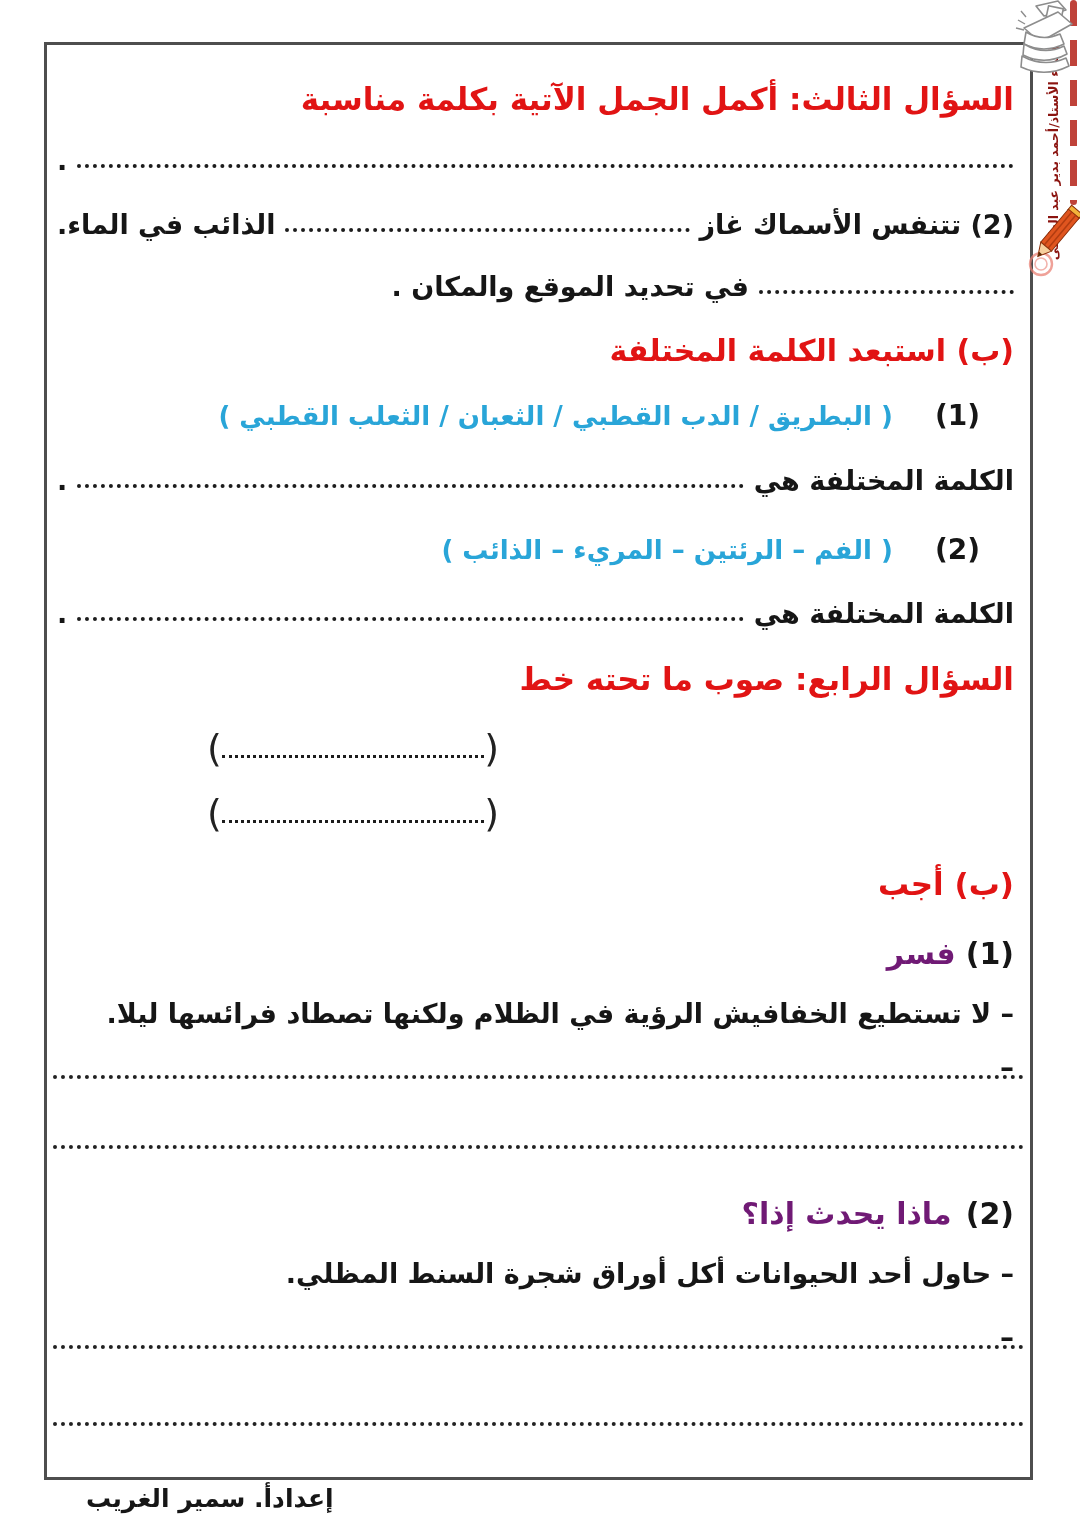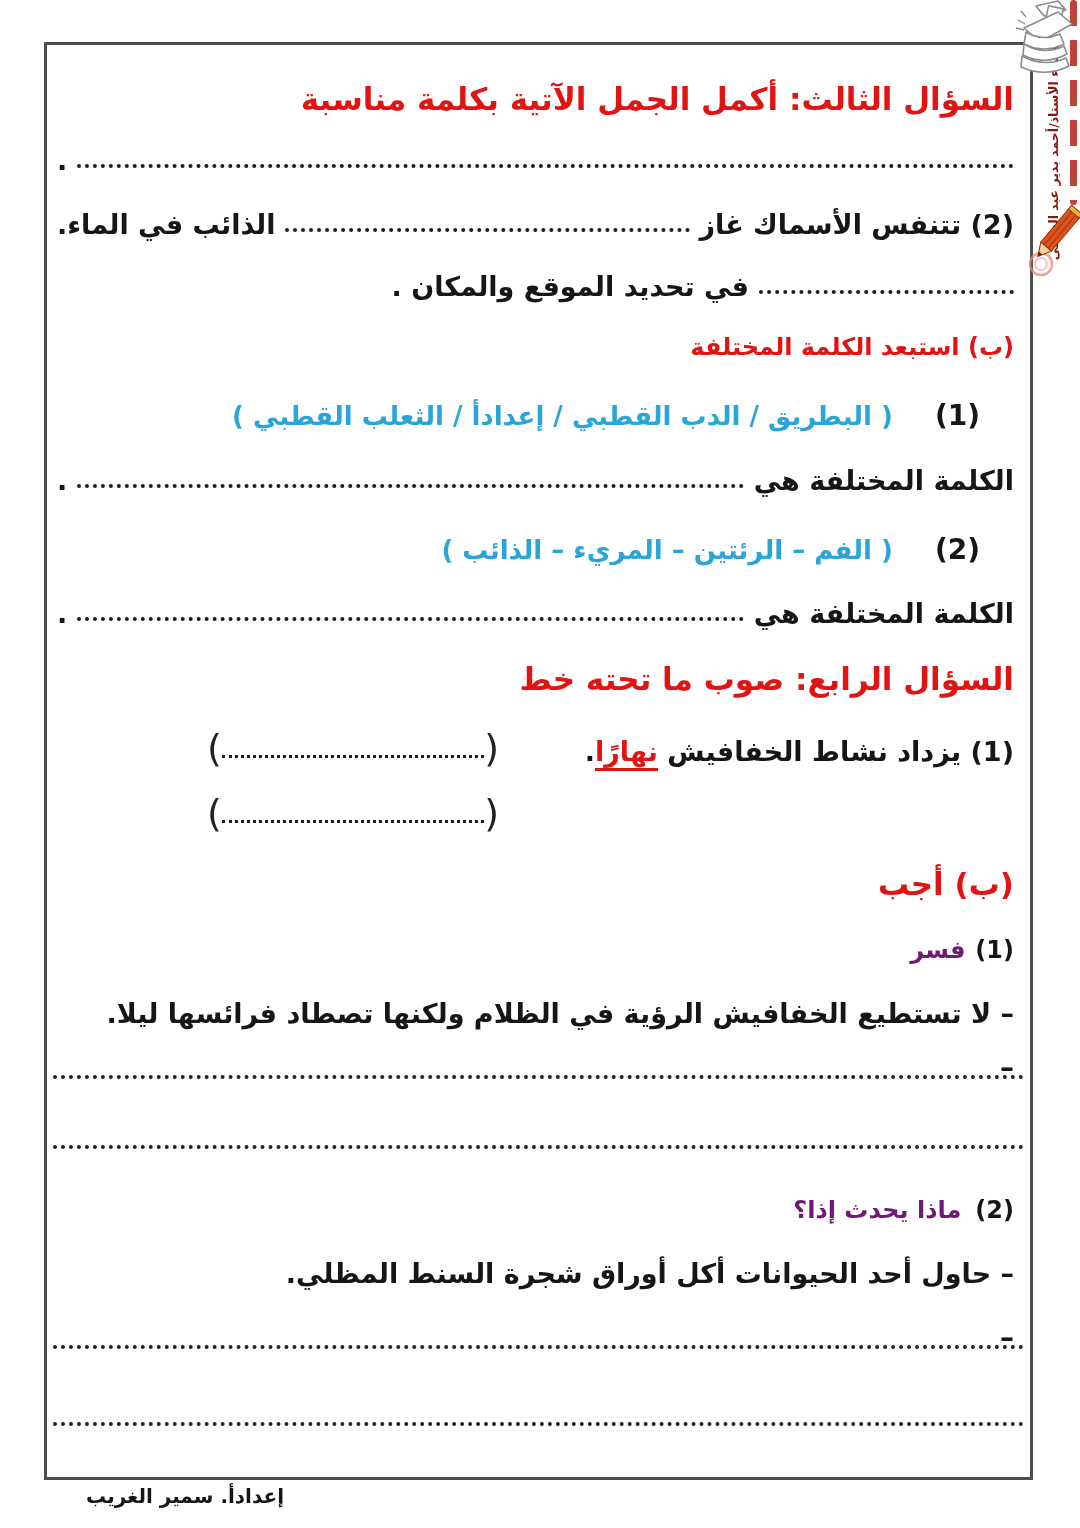--- a/index.html
+++ b/index.html
@@ -3,36 +3,36 @@
 <meta charset="utf-8">
 <style>
   html,body{margin:0;padding:0;}
   body{width:1080px;height:1528px;background:#ffffff;font-family:"DejaVu Sans",sans-serif;}
   .page{position:relative;width:1080px;height:1528px;background:#fff;overflow:hidden;}
   .frame{position:absolute;left:44px;top:42px;width:989px;height:1438px;border:3px solid #4e4e4e;box-sizing:border-box;}
   
   .row{position:absolute;left:10px;right:16px;display:flex;direction:rtl;align-items:baseline;column-gap:10px;
        font-weight:bold;color:#161616;font-size:27px;white-space:nowrap;}
   .heading{position:absolute;right:16px;direction:rtl;font-weight:bold;font-size:31px;color:#e11414;white-space:nowrap;}
-  .heading-sm{font-size:24px;}
+  .heading-sm{font-size:30px;}
   .black{color:#161616;}
   .red{color:#701a75;}
   .dots-fill{flex:1 1 40px;height:0;border-bottom:4px dotted #1c1c1c;align-self:flex-end;margin-bottom:8px;}
   .dotline{position:absolute;left:6px;right:6px;height:0;border-bottom:4px dotted #222;}
   .opt-row{position:absolute;right:50px;direction:rtl;display:flex;align-items:baseline;column-gap:42px;font-weight:bold;white-space:nowrap;}
   .opt-num{color:#161616;font-size:28px;}
   .opt-text{color:#29a5d8;font-size:26px;}
   .q4txt{direction:rtl;}
   .uline{color:#e11414;border-bottom:3px solid #e11414;padding-bottom:1px;}
   .paren-group{position:absolute;left:150px;top:-10px;width:292px;display:flex;direction:ltr;align-items:baseline;
                font-size:38px;font-weight:normal;color:#222;}
   .paren-group .dots-fill{border-bottom:3px dotted #1c1c1c;margin-bottom:12px;}
   .dashmark{position:absolute;right:16px;direction:rtl;font-weight:bold;font-size:28px;color:#161616;}
   .stmt{position:absolute;right:16px;direction:rtl;font-weight:bold;font-size:27px;color:#161616;white-space:nowrap;}
-  .credit{position:absolute;left:86px;top:1484px;direction:rtl;font-weight:bold;font-size:20px;color:#161616;}
+  .credit{position:absolute;left:86px;top:1484px;direction:rtl;font-weight:bold;font-size:25px;color:#161616;}
   .dashed-red-line{position:absolute;left:1070px;top:0;width:7px;height:205px;
       background:repeating-linear-gradient(180deg,#bf423a 0 26px,rgba(0,0,0,0) 26px 40px);border-radius:4px;}
   .dedication{position:absolute;left:968px;top:124px;width:172px;height:16px;transform:rotate(-90deg);
       transform-origin:center;text-align:center;font-weight:bold;font-size:12.5px;color:#8b1410;direction:rtl;white-space:nowrap;}
   .sketch{position:absolute;left:1006px;top:-2px;}
   .pencil{position:absolute;left:1026px;top:198px;}
 </style>
 </head>
 <body>
 
@@ -53,42 +53,41 @@
     </div>
     <div class="row" style="top:226px;">
       <span class="dots-fill" style="flex:0 0 255px;"></span>
       <span>في تحديد الموقع والمكان .</span>
     </div>
 
     <div class="heading heading-sm" style="top:288px;">(ب) استبعد الكلمة المختلفة</div>
 
     <div class="opt-row" style="top:354px;">
       <span class="opt-num">(1)</span>
-      <span class="opt-text">( البطريق / الدب القطبي / إعدادأ / الثعلب القطبي )</span>
+      <span class="opt-text">( البطريق / الدب القطبي / الثعبان / الثعلب القطبي )</span>
     </div>
     <div class="row" style="top:420px;">
       <span>الكلمة المختلفة هي</span>
       <span class="dots-fill"></span>
       <span>.</span>
     </div>
 
     <div class="opt-row" style="top:488px;">
       <span class="opt-num">(2)</span>
       <span class="opt-text">( الفم  –  الرئتين –  المريء –  الذائب )</span>
     </div>
     <div class="row" style="top:553px;">
       <span>الكلمة المختلفة هي</span>
       <span class="dots-fill"></span>
       <span>.</span>
     </div>
 
     <div class="heading" style="top:616px;">السؤال الرابع: صوب ما تحته خط</div>
 
     <div class="row" style="top:691px;">
-      <span class="q4txt"><span>(1)</span> <span>يزداد نشاط الخفافيش</span> <span class="uline">نهارًا</span><span>.</span></span>
       <span class="paren-group">
           <span>(</span>
           <span class="dots-fill"></span>
           <span>)</span>
         </span>
     </div>
     <div class="row" style="top:756px;">
       <span class="paren-group">
           <span>(</span>
           <span class="dots-fill"></span>

